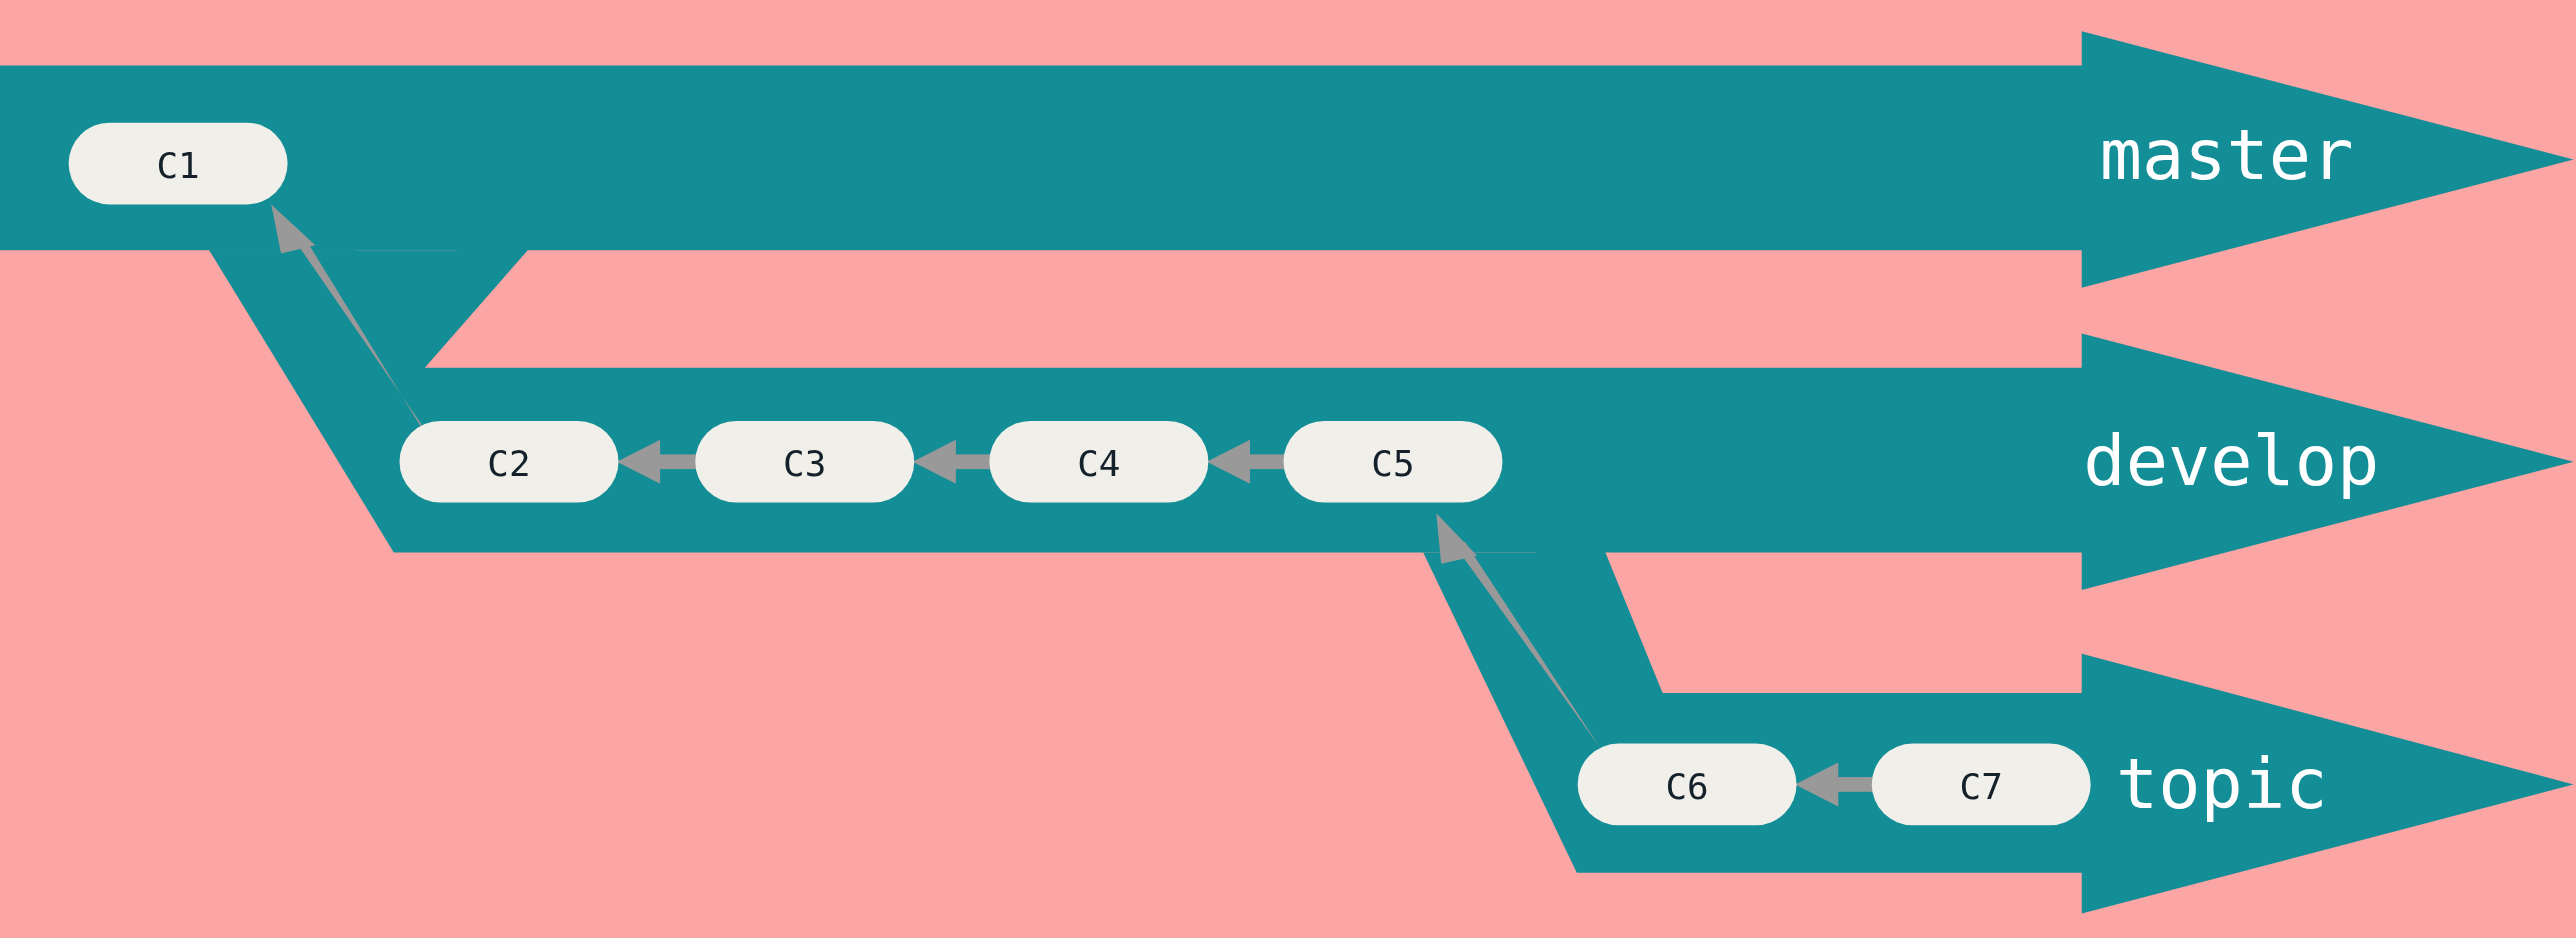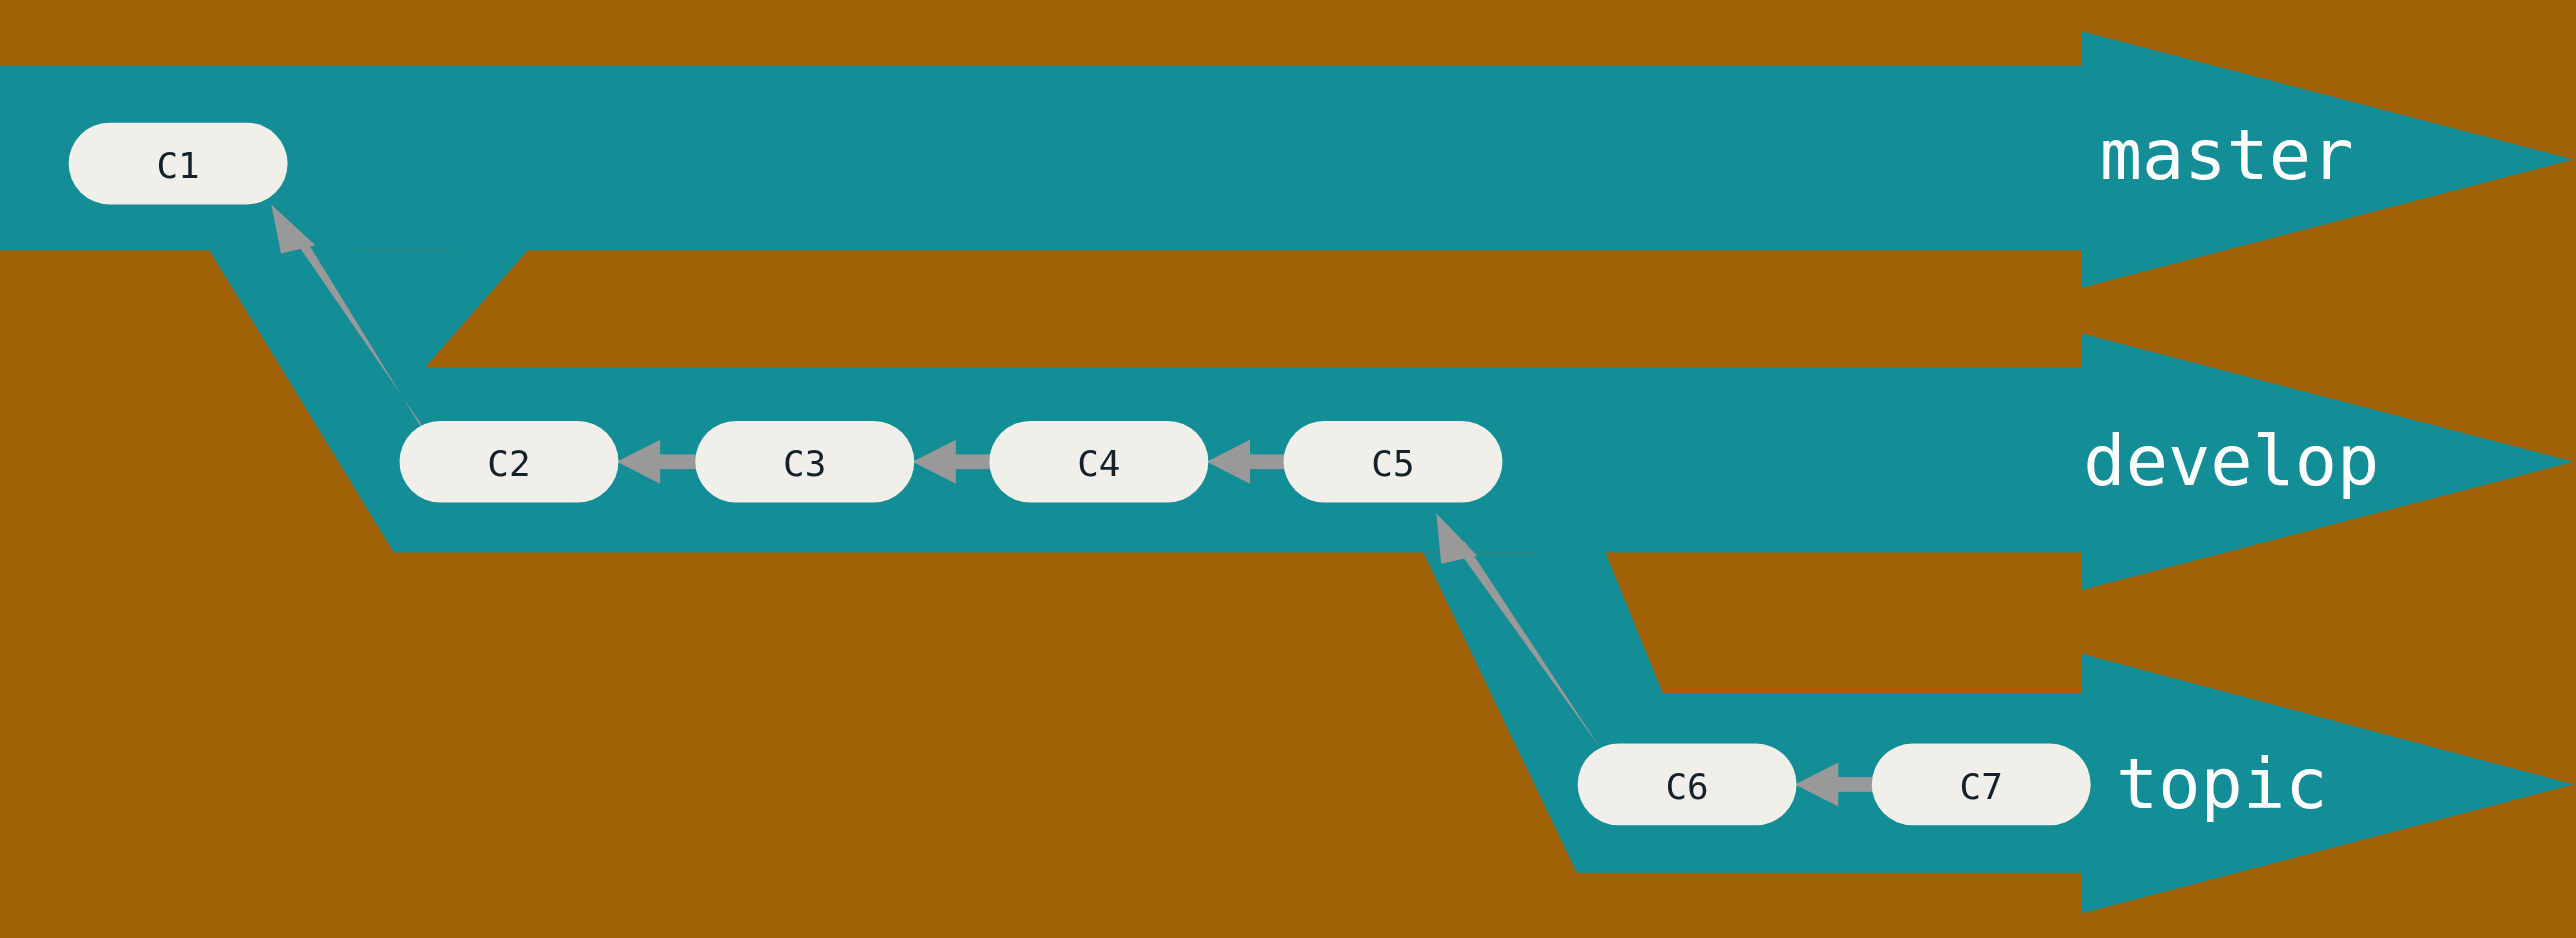--- a/index.html
+++ b/index.html
@@ -10,21 +10,21 @@
   body {
     width: 2576px;
     height: 939px;
     overflow: hidden;
     font-family: "DejaVu Sans Mono", "Liberation Mono", monospace;
   }
   #stage {
     position: relative;
     width: 2576px;
     height: 939px;
-    background: #a16207;
+    background: #fca5a5;
   }
   #gitgraph {
     position: absolute;
     inset: 0;
     width: 2576px;
     height: 939px;
     display: block;
   }
   .branch-label {
     font-family: "DejaVu Sans Mono", "Liberation Mono", monospace;

